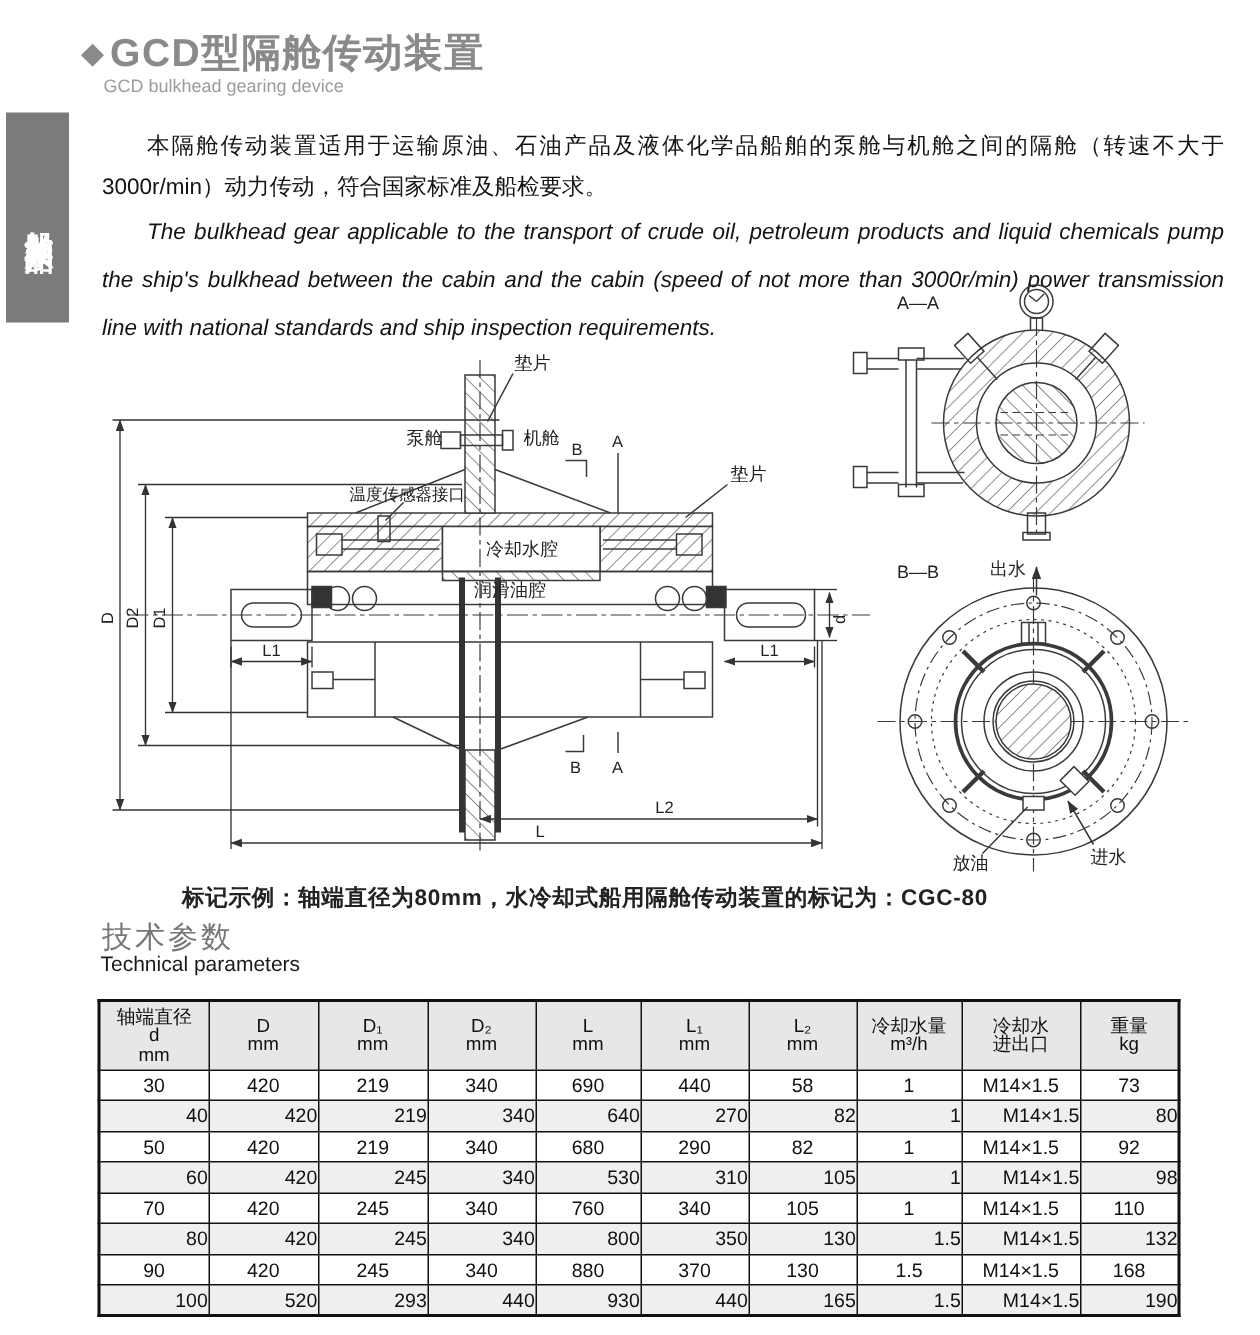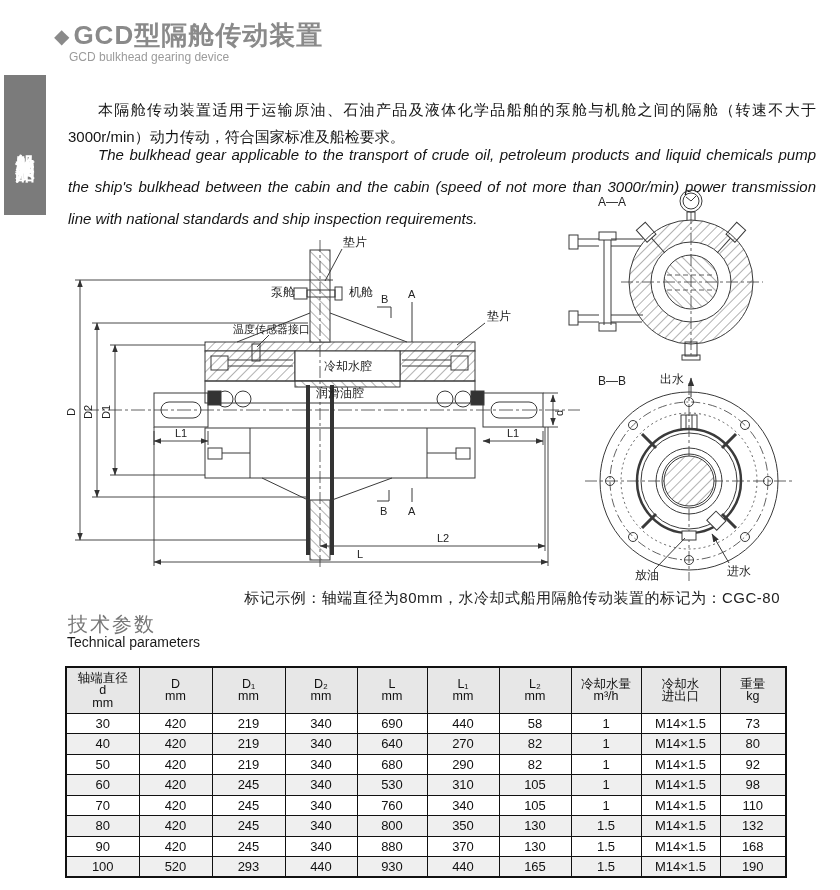--- a/index.html
+++ b/index.html
@@ -12,39 +12,39 @@
   .title-diamond { font-size:20px; margin-right:3px; }
   .title-cn { font-size:26px; }
   .title-en { position:absolute; left:69px; top:50px; font-size:12px; color:#9b9b9b; }
 
   .sidebar { position:absolute; left:4px; top:75px; width:42px; height:140px;
              background:#7b7b7b; color:#fff; display:flex; align-items:center; justify-content:center;
              writing-mode:vertical-rl; text-orientation:upright; font-size:19px; font-weight:bold;
              letter-spacing:2px; }
 
   .para-cn { position:absolute; left:68px; top:84px; width:748px; font-size:15px;
-             line-height:27px; text-align:justify; text-indent:2em; color:#141414;margin-top:12px; }
+             line-height:27px; text-align:justify; text-indent:2em; color:#141414; }
   .para-en { position:absolute; left:68px; top:139px; width:748px; font-size:15px;
              line-height:32px; text-align:justify; text-indent:2em; color:#141414;font-style:italic; }
 
   .diagram { position:absolute; left:55px; top:185px; width:780px; height:400px; }
   .diagram text { fill:#222; }
 
-  .caption { position:absolute; left:0; top:589px; width:780px; text-align:right;
-             font-size:15px; color:#222; letter-spacing:0.5px; }
+  .caption { position:absolute; left:0; top:589px; width:780px; text-align:center;
+             font-size:15px; color:#222; letter-spacing:0.5px;font-weight:bold; }
 
   .tech-cn { position:absolute; left:68px; top:611px; font-size:20px; color:#777777; letter-spacing:2px; }
   .tech-en { position:absolute; left:67px; top:634px; font-size:14px; color:#1a1a1a; }
 
   table.params { position:absolute; left:65px; top:666px; width:720px; border-collapse:collapse;
                  table-layout:fixed; font-size:13px; color:#111; border:2px solid #111; }
   table.params th, table.params td { border:1px solid #111; text-align:center; vertical-align:middle; padding:0; }
   table.params thead th { background:#e7e7e7; height:46px; font-weight:normal; line-height:12.5px; font-size:12.5px; }
   table.params tbody td { height:20.5px; }
-  table.params tbody tr.alt td { background:#efefef; }
+  table.params tbody tr.alt td { background:#efefef;text-align:right; }
 </style>
 </head>
 <body>
 
 <div class="page">
 
   <div class="title-row">
     <span class="title-diamond">◆</span>
     <span class="title-cn">GCD型隔舱传动装置</span>
   </div>

